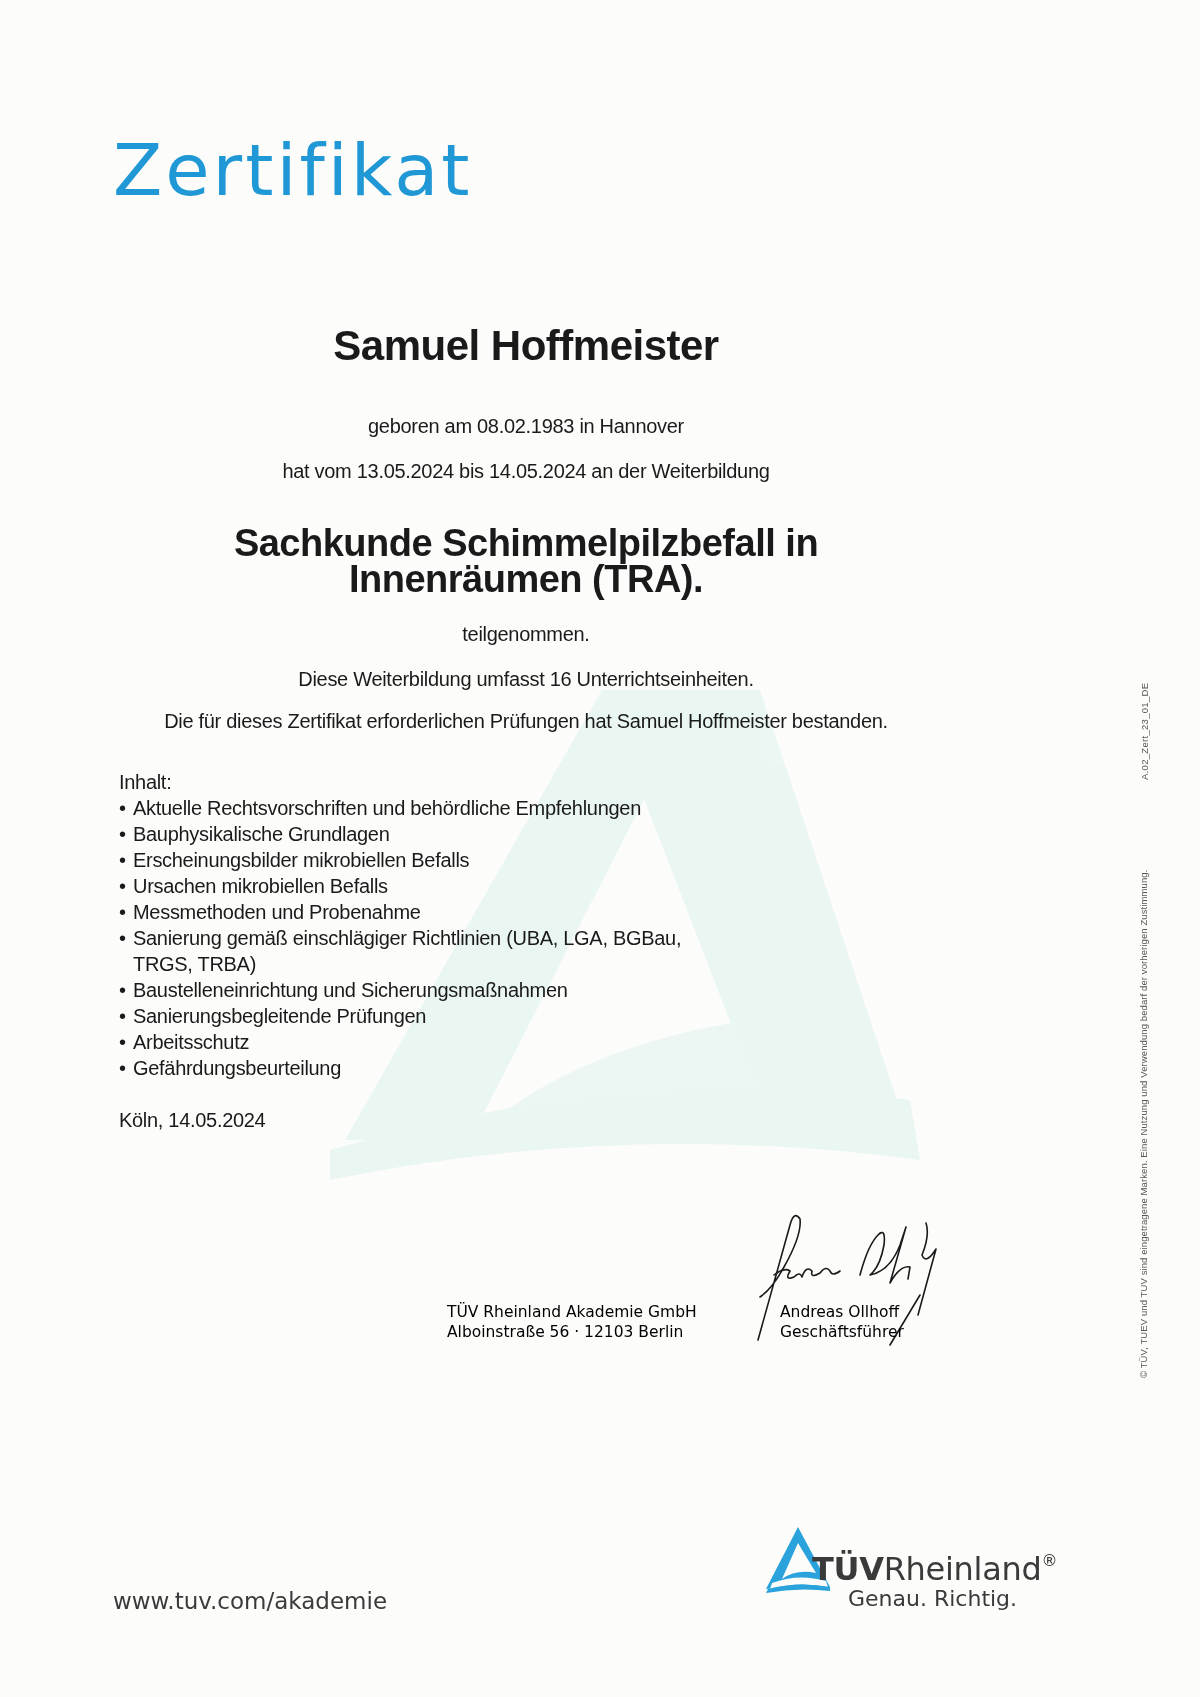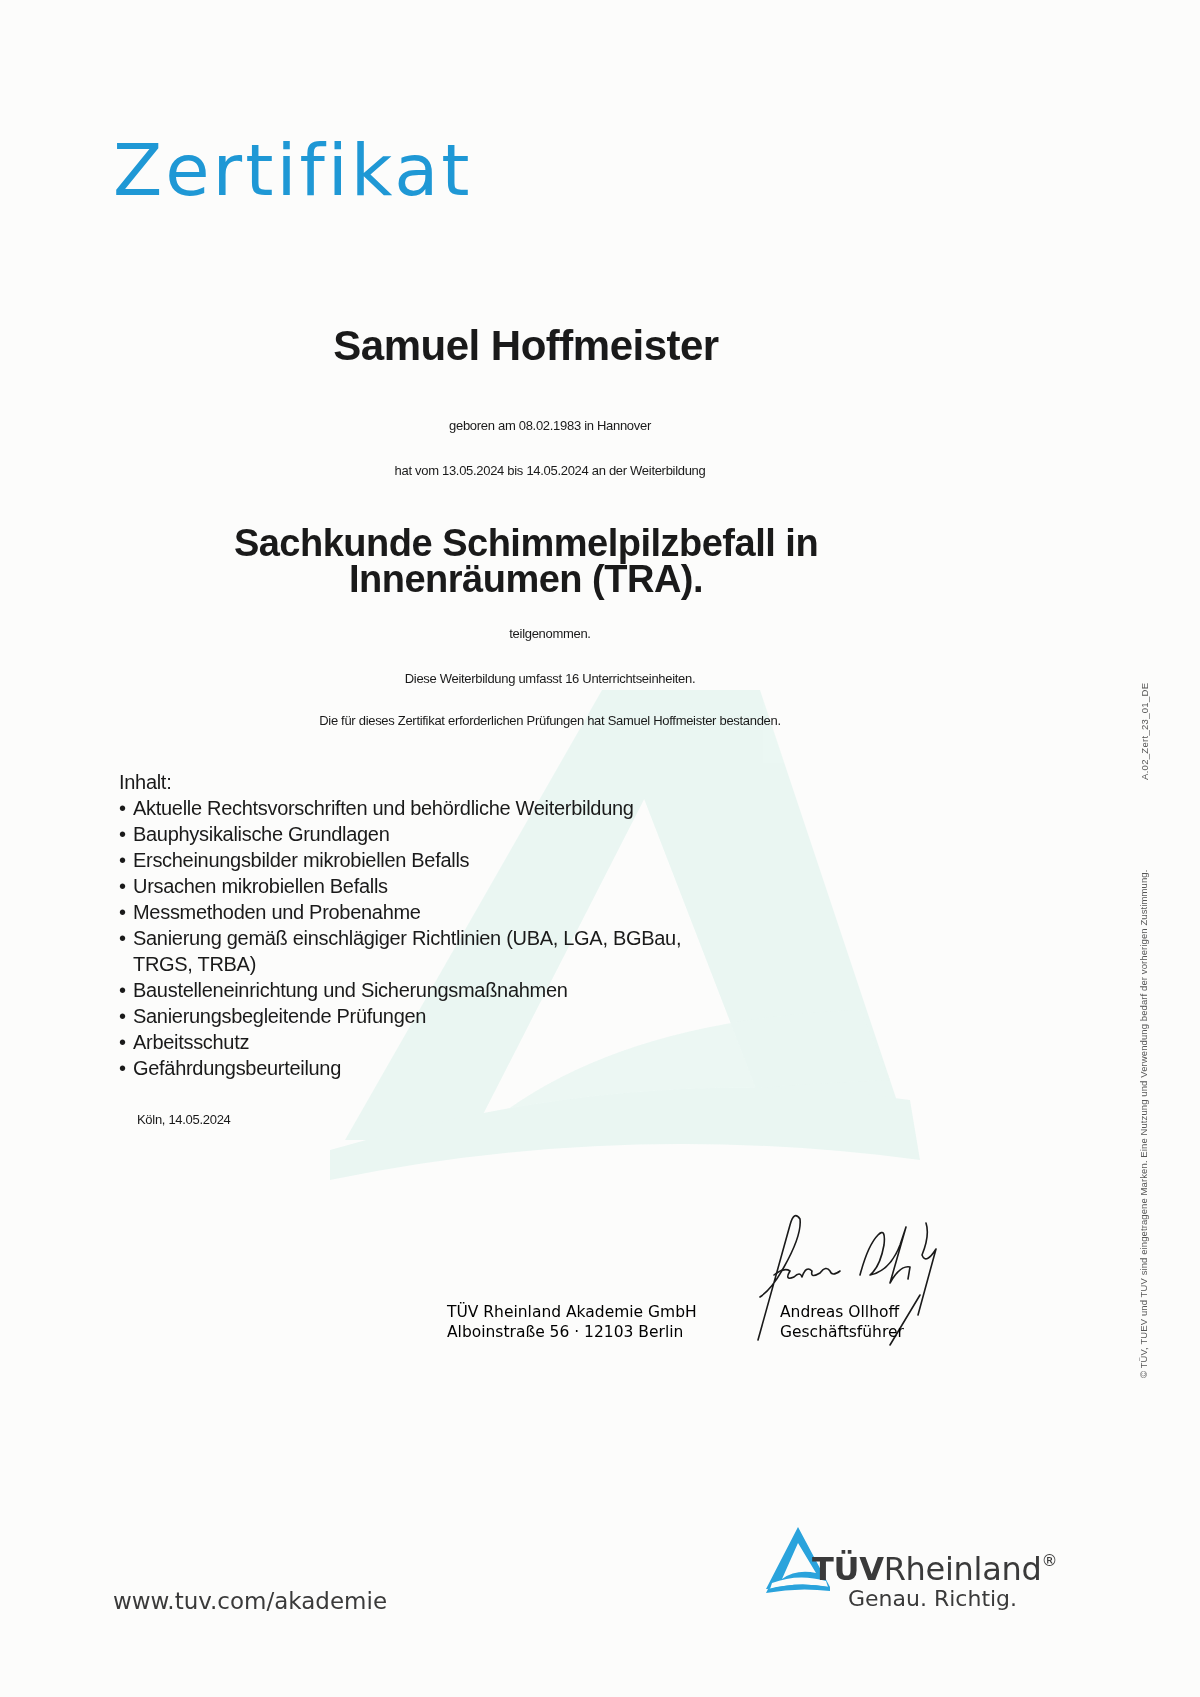--- a/index.html
+++ b/index.html
@@ -10,21 +10,21 @@
       color: #1a1a1a;
     }
     .abs { position: absolute; white-space: nowrap; }
     .watermark { position: absolute; left: 0; top: 0; width: 1200px; height: 1697px; pointer-events: none; }
     .title {
       left: 113px; top: 98px; font-size: 72px; line-height: 80px;
       color: #1f98d5; font-family: "DejaVu Sans", sans-serif; letter-spacing: 3px; font-weight: normal; margin-top: 32px;
     }
     .center { left: 0; width: 1052px; text-align: center; }
     .name { top: 322px; font-size: 42px; line-height: 48px; font-weight: bold; letter-spacing: -0.5px; }
-    .body-line { font-size: 13px; line-height: 24px; letter-spacing: -0.3px; margin-left: 24px; }
+    .body-line { font-size: 20px; line-height: 24px; letter-spacing: -0.3px; }
     .course { font-size: 38px; line-height: 52px; font-weight: bold; letter-spacing: -0.5px; }
     .list { left: 119px; top: 769px; font-size: 20px; line-height: 26px; letter-spacing: -0.3px; }
     .list .item { padding-left: 14px; text-indent: -14px; white-space: normal; width: 680px; }
     .list .bullet { display: inline-block; width: 14px; text-indent: 0; }
     .sig-text { font-family: "DejaVu Sans", sans-serif; font-size: 15.5px; line-height: 20px; color: #000000; }
     .url { left: 113px; top: 1588px; font-family: "DejaVu Sans", sans-serif; font-size: 23px; color: #3a3a3a; }
     .logo-tuv { left: 812px; top: 1543px; font-family: "DejaVu Sans", sans-serif; font-size: 32px; color: #3a3a3a; line-height: 36px; letter-spacing: -0.3px; }
     .logo-tuv b { font-weight: bold; }
     .logo-tuv sup { font-size: 16px; vertical-align: 14px; font-weight: normal; }
     .logo-slogan { left: 848px; top: 1586px; font-family: "DejaVu Sans", sans-serif; font-size: 22px; color: #3a3a3a; }
@@ -58,33 +58,33 @@
 
 <div class="abs center course" style="top:502px;margin-top:15px;">Sachkunde Schimmelpilzbefall in</div>
 <div class="abs center course" style="top:553px;">Innenräumen (TRA).</div>
 
 <div class="abs center body-line" style="top:622px;">teilgenommen.</div>
 <div class="abs center body-line" style="top:667px;">Diese Weiterbildung umfasst 16 Unterrichtseinheiten.</div>
 <div class="abs center body-line" style="top:709px;">Die für dieses Zertifikat erforderlichen Prüfungen hat Samuel Hoffmeister bestanden.</div>
 
 <div class="abs list">
   <div>Inhalt:</div>
-  <div class="item"><span class="bullet">•</span><span>Aktuelle Rechtsvorschriften und behördliche Weiterbildung</span></div>
+  <div class="item"><span class="bullet">•</span><span>Aktuelle Rechtsvorschriften und behördliche Empfehlungen</span></div>
   <div class="item"><span class="bullet">•</span><span>Bauphysikalische Grundlagen</span></div>
   <div class="item"><span class="bullet">•</span><span>Erscheinungsbilder mikrobiellen Befalls</span></div>
   <div class="item"><span class="bullet">•</span><span>Ursachen mikrobiellen Befalls</span></div>
   <div class="item"><span class="bullet">•</span><span>Messmethoden und Probenahme</span></div>
   <div class="item" style="width:610px;"><span class="bullet">•</span><span>Sanierung gemäß einschlägiger Richtlinien (UBA, LGA, BGBau, TRGS, TRBA)</span></div>
   <div class="item"><span class="bullet">•</span><span>Baustelleneinrichtung und Sicherungsmaßnahmen</span></div>
   <div class="item"><span class="bullet">•</span><span>Sanierungsbegleitende Prüfungen</span></div>
   <div class="item"><span class="bullet">•</span><span>Arbeitsschutz</span></div>
   <div class="item"><span class="bullet">•</span><span>Gefährdungsbeurteilung</span></div>
 </div>
 
-<div class="abs body-line" style="left:113px; top:1108px;">Köln, 14.05.2024</div>
+<div class="abs body-line" style="left:119px; top:1108px;">Köln, 14.05.2024</div>
 
 <div class="abs sig-text" style="left:447px; top:1302px;">TÜV Rheinland Akademie GmbH</div>
 <div class="abs sig-text" style="left:447px; top:1322px;">Alboinstraße 56 · 12103 Berlin</div>
 
 <svg class="abs" style="left:750px; top:1205px;" width="220" height="145" viewBox="0 0 220 145">
   <g fill="none" stroke="#1a1a1a" stroke-width="1.6" stroke-linecap="round" stroke-linejoin="round">
     <path d="M8 135 L40 20 Q44 5 50 14 Q52 30 34 62 Q22 84 10 92"></path>
     <path d="M24 70 Q34 62 40 66 Q34 76 44 72 Q50 66 52 72 Q56 60 62 66 Q60 74 70 68 Q76 60 80 66 Q82 72 90 66"></path>
     <path d="M110 70 Q118 40 128 30 Q136 22 134 40 Q130 62 120 70 Q140 66 150 40 L156 22 L140 78 Q150 60 160 62 L158 74"></path>
     <path d="M176 18 Q180 30 172 50 Q176 60 186 44 L168 110"></path>

